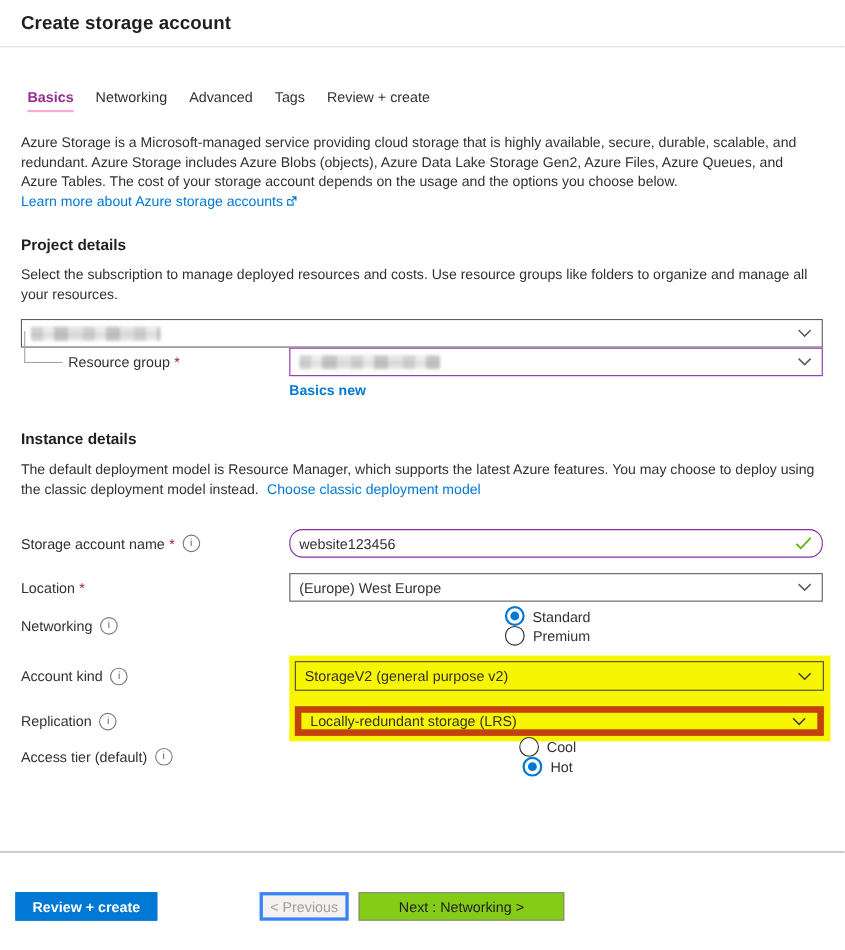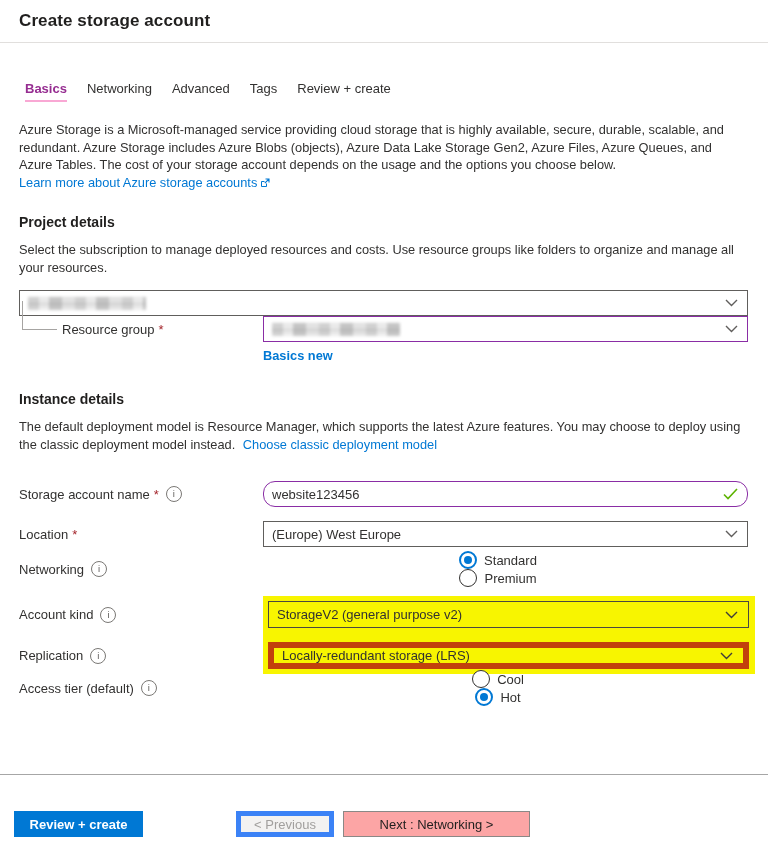--- a/index.html
+++ b/index.html
@@ -74,22 +74,22 @@
   .yellow-hl .select{background:transparent;height:27px;}
   .sel-dark1{border:1px solid #4a4840;}
   .sel-dark2{border:6px solid #c2410c;}
   .yellow-hl .select + .select{margin-top:14px;}
   
   .footer-divider{border-bottom:1px solid #a6a6a6;margin-top:76px;}
   .footer{display:flex;align-items:center;padding:36px 20px 0 14px;}
   .btn{height:26px;box-sizing:border-box;display:inline-flex;align-items:center;justify-content:center;
        font-size:13px;cursor:pointer;user-select:none;}
   .btn-primary{background:#0078d4;color:#fff;font-weight:700;width:129px;border:1px solid #0078d4;}
-  .btn-disabled{background:#f3f2f1;color:#a19f9d;width:98px;margin-left:93px;border:5px solid #3b82f6;cursor:default;}
-  .btn-secondary{background:#fca5a5;color:#201f1e;border:1px solid #8a8886;width:187px;margin-left:9px;}
+  .btn-disabled{background:#f3f2f1;color:#a19f9d;width:81px;margin-left:93px;border:3px solid #3b82f6;cursor:default;}
+  .btn-secondary{background:#84cc16;color:#201f1e;border:1px solid #8a8886;width:187px;margin-left:9px;}
 </style>
 </head>
 <body>
 
 <div class="page">
 
   <div class="hdr">
     <h1>Create storage account</h1>
   </div>
   <div class="hdr-divider"></div>

